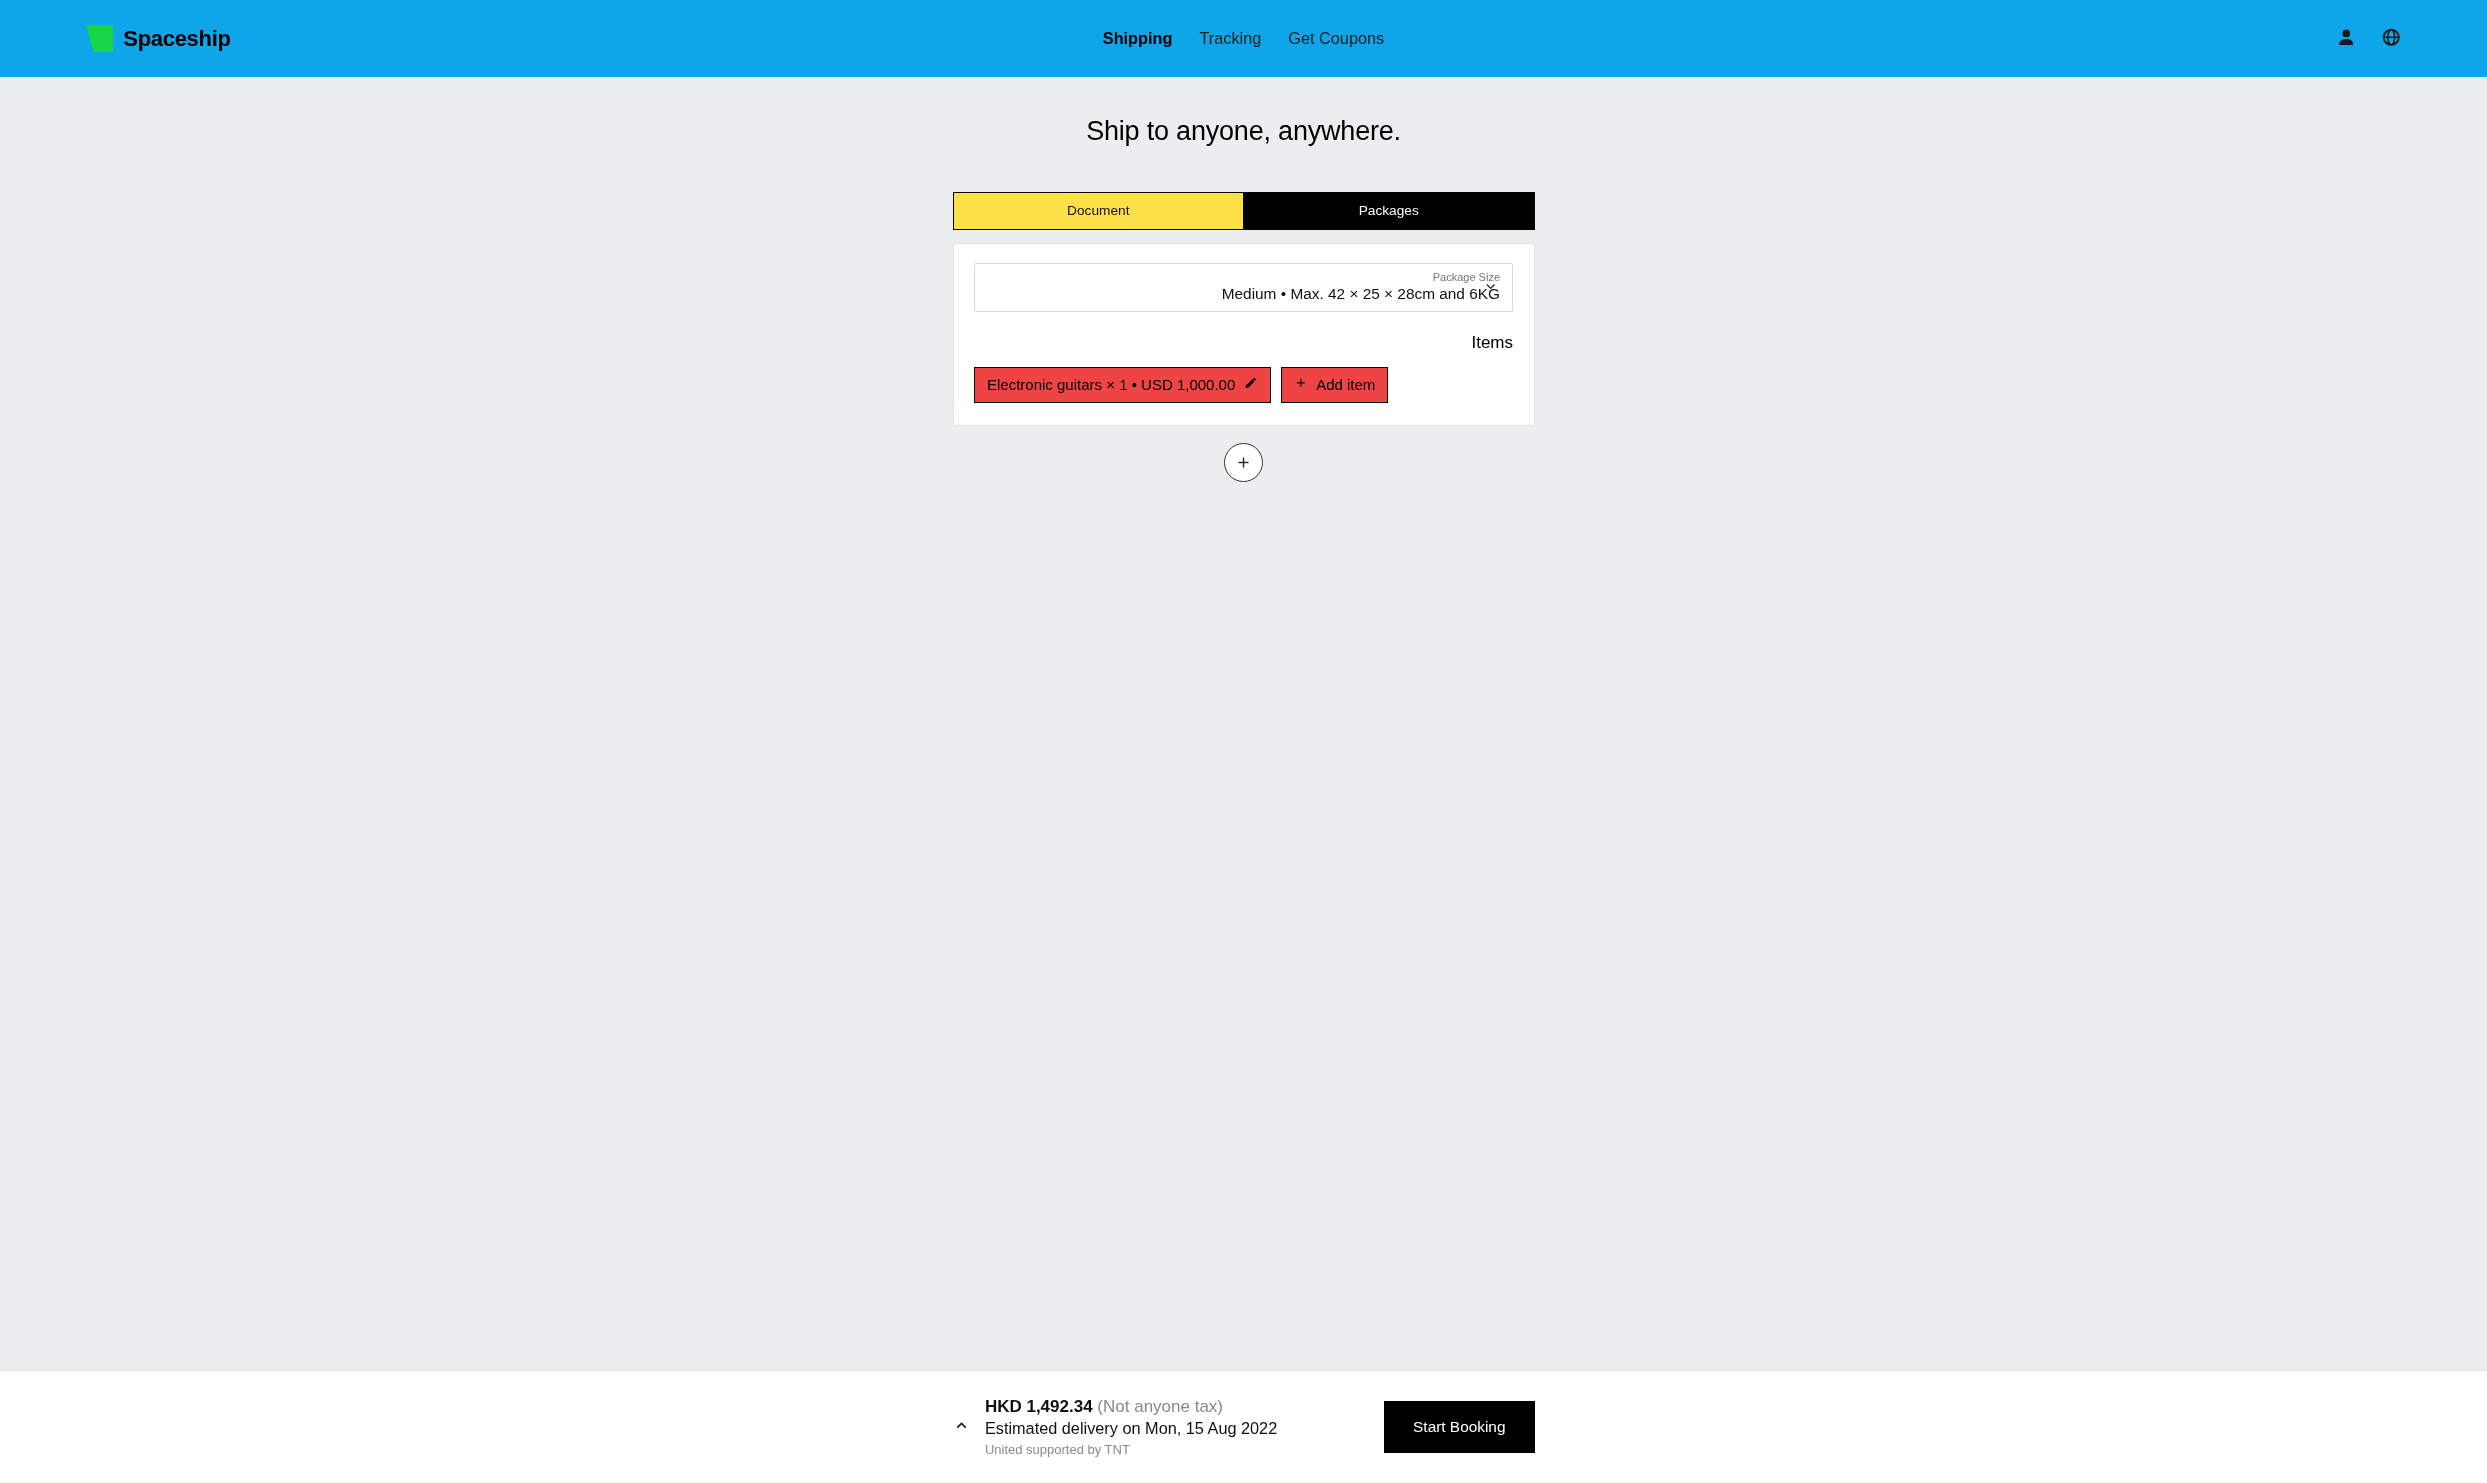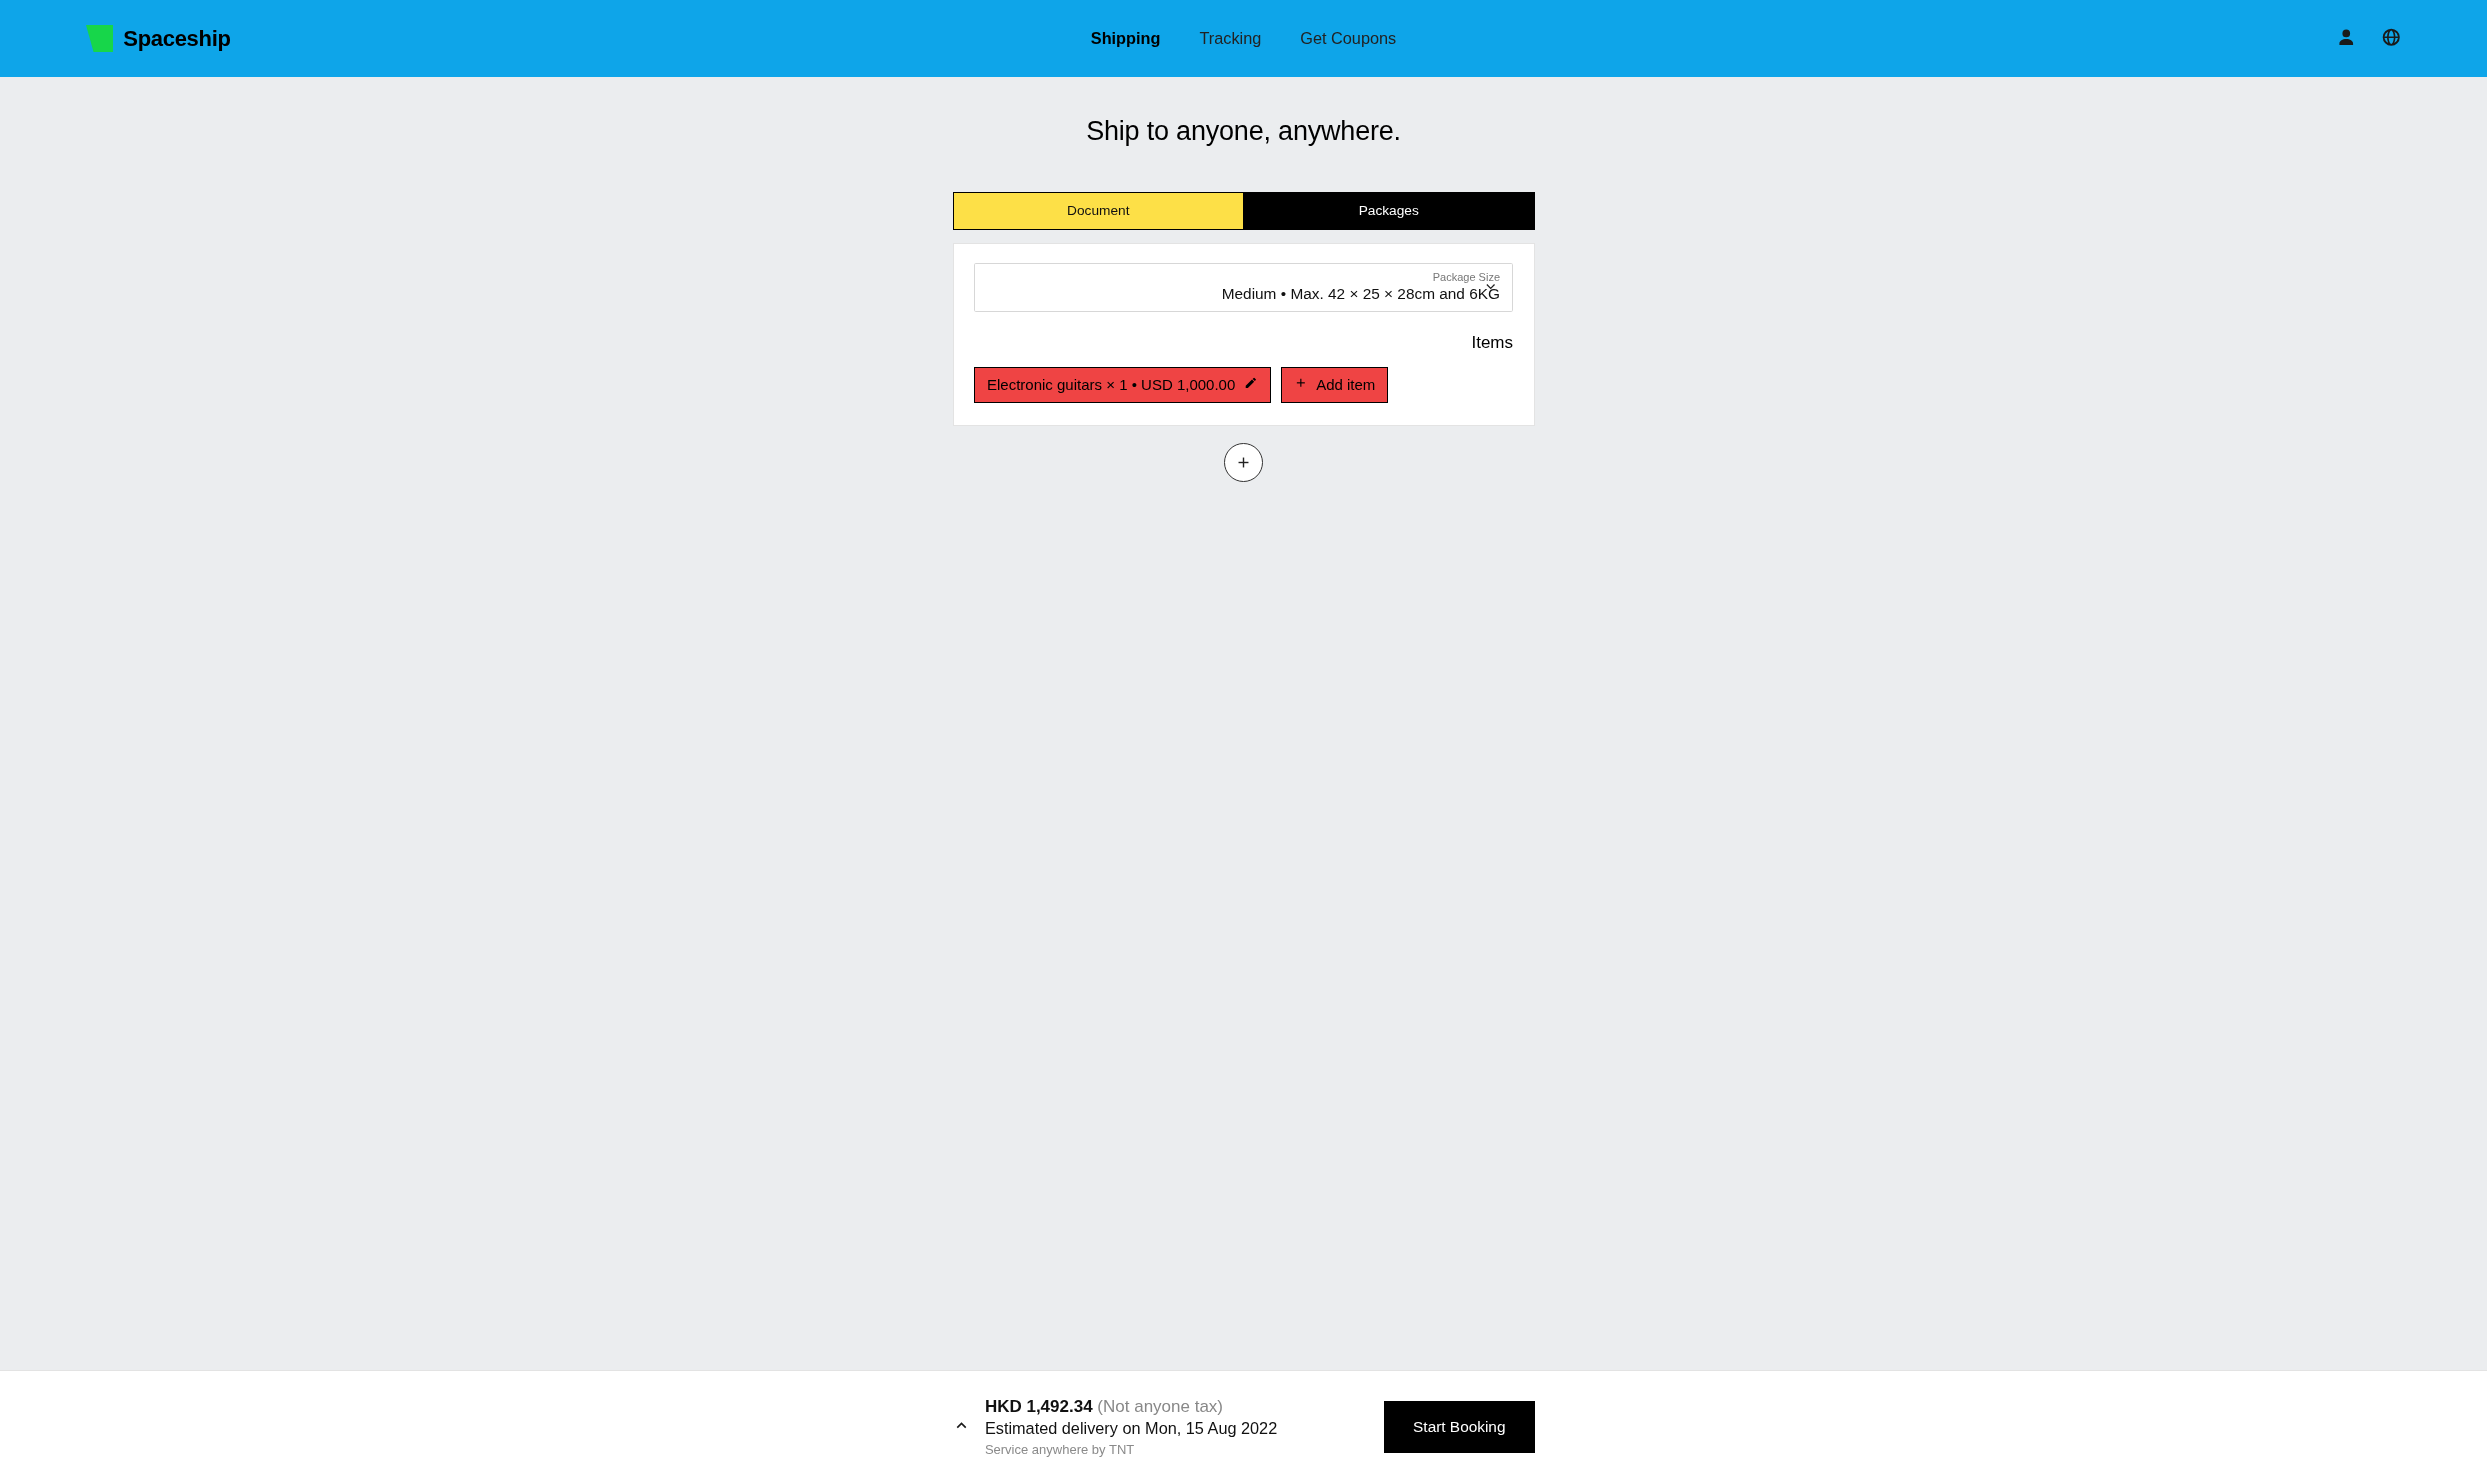--- a/index.html
+++ b/index.html
@@ -25,21 +25,21 @@
   .brand-mark {
     width: 27px; height: 27px;
     background: #17d64a;
     position: relative;
     clip-path: polygon(0 0, 100% 0, 100% 100%, 28% 100%);
   }
   .brand-name { font-size: 22px; font-weight: 700; letter-spacing: -0.3px; }
 
   .navlinks {
     margin-left: auto; margin-right: auto;
-    display: flex; gap: 39px;
+    display: flex; gap: 27px;
     position: absolute; left: 50%; transform: translateX(-50%);
   }
   .navlink { font-size: 16.3px; color: #222; cursor: pointer; }
   .navlink.active { font-weight: 700; color:#000; }
 
   .nav-icons { margin-left: auto; display: flex; gap: 24px; align-items: center; }
   .nav-icons svg { width: 20.5px; height: 20.5px; fill:#1a1a1a; cursor:pointer; }
 
   
   .main {
@@ -236,18 +236,18 @@
       <svg viewBox="0 0 24 24">
           <polyline points="6 15 12 9 18 15"></polyline>
         </svg>
     </span>
     <div class="quote">
       <div class="line1">
         <span>HKD 1,492.34</span>
         <span class="muted">(Not anyone tax)</span>
       </div>
       <div class="line2">Estimated delivery on Mon, 15 Aug 2022</div>
-      <div class="line3">Service anywhere by TNT</div>
+      <div class="line3">United supported by TNT</div>
     </div>
     <div class="cta">Start Booking</div>
   </div>
 </footer>
 
 
 </body></html>

